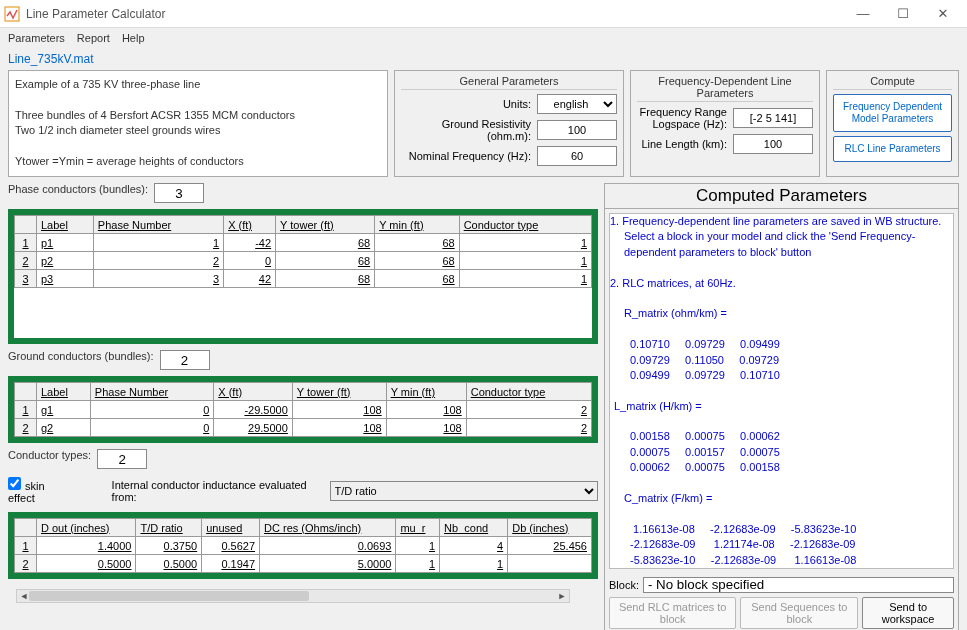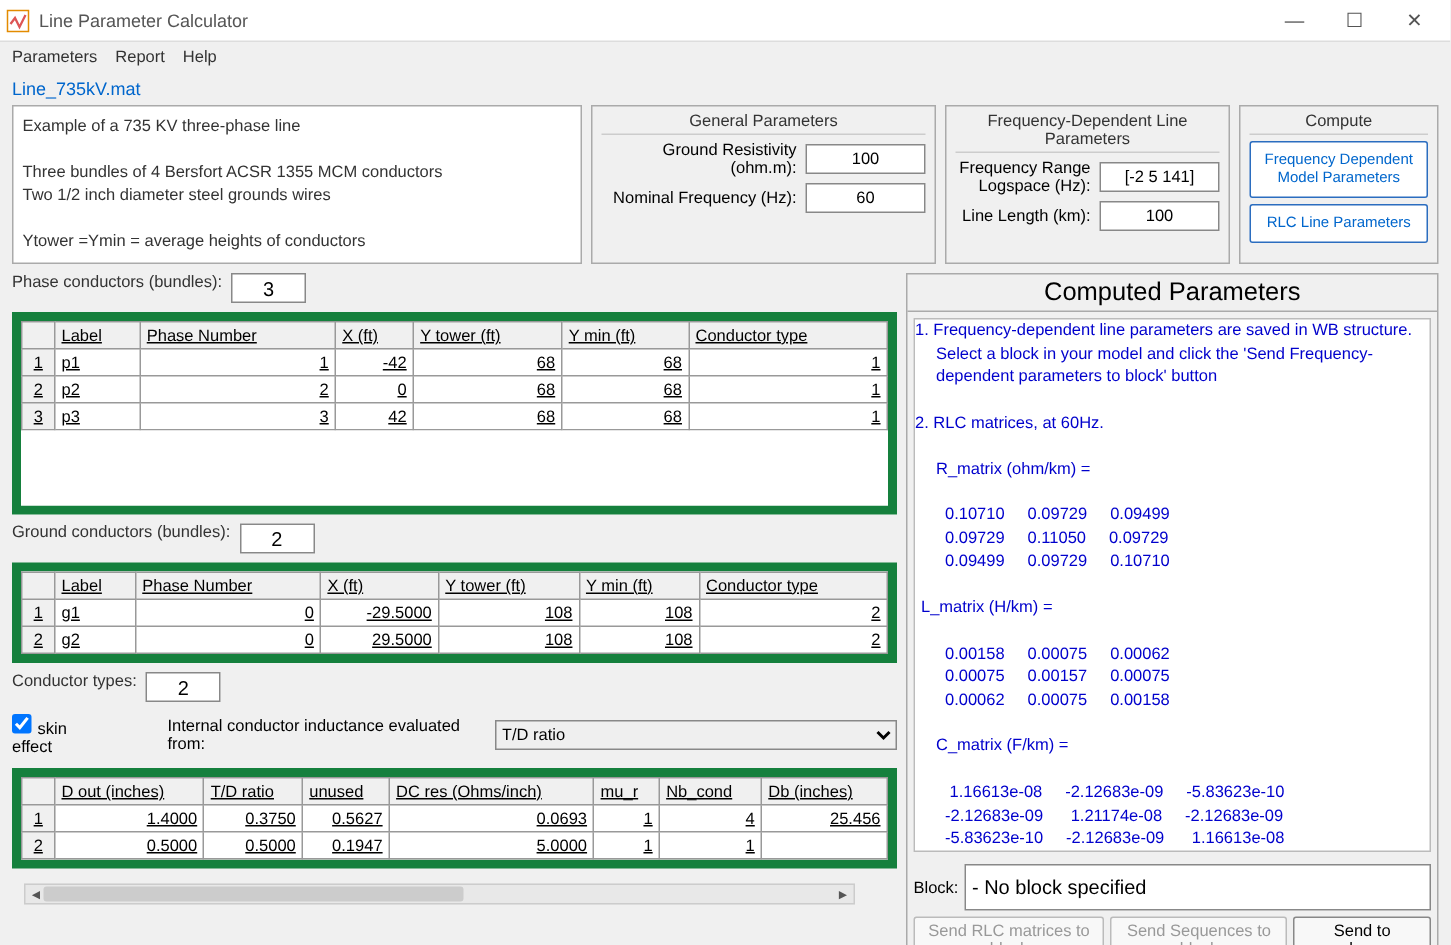--- a/index.html
+++ b/index.html
@@ -34,21 +34,21 @@
 table.data td.idx { text-align: center; background: #f0f0f0; width: 22px; }
 .table-wrap { border: 6px solid #15803d; background: #fff; text-decoration: underline; }
 .table-extra { height: 50px; background: #fff; }
 .ckrow { display: flex; align-items: center; gap: 40px; font-size: 11px; margin: 2px 0; }
 .ckrow input[type="checkbox"] { margin-right: 4px; }
 .ckrow select { width: 280px; height: 20px; border: 1px solid #888; font-size: 11px; }
 .right-title { text-align: center; padding: 2px; font-size: 17px; border-bottom: 1px solid #aaa; }
 .computed-body { flex: 1; background: #fff; margin: 4px; border: 1px solid #bbb; padding: 0; font-size: 11px; color: #0000cc; overflow-y: scroll; line-height: 1.4; }
 .computed-body .matrix { margin-left: 20px; white-space: pre; font-family: inherit; }
 .block-row { display: flex; align-items: center; gap: 4px; padding: 4px; font-size: 11px; }
-.block-row input[type="text"] { flex: 1; height: 31px; border: 1px solid #888; padding: 0 4px; background: #fff; }
+.block-row input[type="text"] { flex: 1; height: 16px; border: 1px solid #888; padding: 0 4px; background: #fff; }
 .btn-row { display: flex; gap: 4px; padding: 0 4px 4px; }
 .btn { padding: 3px 6px; border: 1px solid #888; background: #f8f8f8; font-size: 11px; cursor: pointer; border-radius: 2px; }
 .btn:disabled { color: #999; border-color: #bbb; }
 .scrollbar-bottom { height: 14px; background: #e8e8e8; border: 1px solid #ccc; margin: 4px 28px 4px 8px; position: relative; }
 .scrollbar-bottom .thumb { position: absolute; left: 12px; top: 1px; height: 10px; width: 280px; background: #ccc; border-radius: 2px; }
 .scrollbar-bottom .arrow { position: absolute; top: 0; width: 14px; height: 12px; display: flex; align-items: center; justify-content: center; font-size: 9px; color: #555; }
 .scrollbar-bottom .arrow.l { left: 0; }
 .scrollbar-bottom .arrow.r { right: 0; }
 </style>
 </head>
@@ -78,20 +78,24 @@
 <div class="top-row">
   <div class="desc-box">
     <div>Example of a 735 KV three-phase line</div><br>
     <div>Three bundles of 4 Bersfort ACSR 1355 MCM conductors</div>
     <div>Two 1/2 inch diameter steel grounds wires</div><br>
     <div>Ytower =Ymin =  average heights of conductors</div>
   </div>
 
   <div class="group general">
     <div class="group-title">General Parameters</div>
+    <div class="field-row">
+      <label>Units:</label>
+      <select><option>english</option></select>
+    </div>
     <div class="field-row">
       <label>Ground Resistivity (ohm.m):</label>
       <input type="text" value="100" style="">
     </div>
     <div class="field-row">
       <label>Nominal Frequency (Hz):</label>
       <input type="text" value="60" style="">
     </div>
   </div>
 

